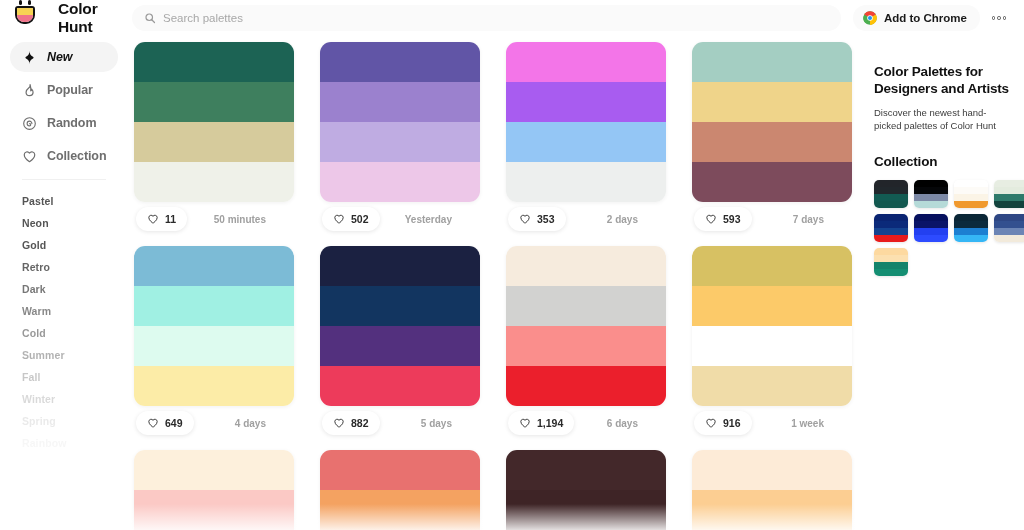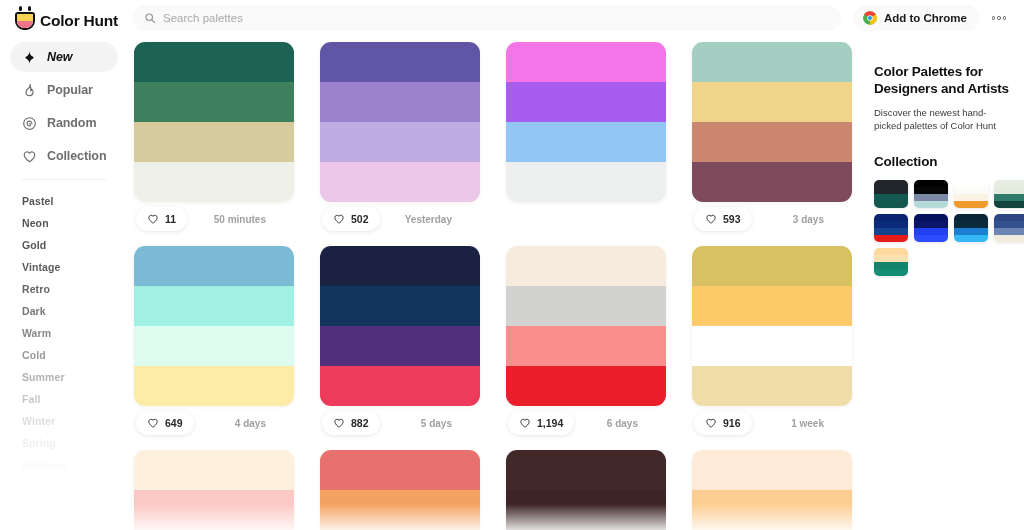--- a/index.html
+++ b/index.html
@@ -10,21 +10,21 @@
     font-family: "Liberation Sans", sans-serif;
     -webkit-font-smoothing: antialiased;
   }
   #app { position: relative; width: 1024px; height: 530px; }
 
   
   .topbar {
     position: absolute; top: 0; left: 0; width: 1024px; height: 36px;
     display: flex; align-items: center; background: #fff; z-index: 20;
   }
-  .brand { display: flex; align-items: flex-end; gap: 4px; padding-left: 14px; width: 122px; }
+  .brand { display: flex; align-items: flex-start; gap: 22px; padding-left: 14px; width: 122px; }
   .logo-mark { position: relative; width: 22px; height: 24px; flex: 0 0 22px; }
   .logo-cup {
     position: absolute; left: 1px; top: 6px; width: 20px; height: 18px;
     border: 2px solid #121212;
     border-radius: 3px 3px 9px 9px;
     overflow: hidden; background: #fff;
   }
   .logo-cup .half-top { position: absolute; left: 0; top: 0; width: 100%; height: 50%; background: #f7d354; }
   .logo-cup .half-bot { position: absolute; left: 0; bottom: 0; width: 100%; height: 50%; background: #f0738a; }
   .logo-eye { position: absolute; top: 0px; width: 3px; height: 5px; background: #121212; border-radius: 2px; }
@@ -216,21 +216,20 @@
         <span>Collection</span>
       </div>
     </div>
 
     <div class="nav-divider"></div>
 
     <div class="tags">
       <div class="tag" style="opacity:1">Pastel</div>
       <div class="tag" style="opacity:1">Neon</div>
       <div class="tag" style="opacity:1">Gold</div>
-      <div class="tag" style="opacity:.95">Vintage</div>
       <div class="tag" style="opacity:.9">Retro</div>
       <div class="tag" style="opacity:.8">Dark</div>
       <div class="tag" style="opacity:.7">Warm</div>
       <div class="tag" style="opacity:.6">Cold</div>
       <div class="tag" style="opacity:.45">Summer</div>
       <div class="tag" style="opacity:.32">Fall</div>
       <div class="tag" style="opacity:.22">Winter</div>
       <div class="tag" style="opacity:.14">Spring</div>
       <div class="tag" style="opacity:.08">Rainbow</div>
     </div>
@@ -272,36 +271,45 @@
             <span class="cardtime">Yesterday</span>
           </div>
         </div>
         <div class="card">
           <div class="swatches">
             <span style="background: rgb(243, 117, 232);"></span>
             <span style="background: rgb(168, 92, 240);"></span>
             <span style="background: rgb(148, 198, 245);"></span>
             <span style="background: rgb(237, 239, 238);"></span>
           </div>
+          <div class="cardfoot">
+            <button class="likebtn">
+              <svg class="heart-ic" viewBox="0 0 24 24" fill="none" stroke="currentColor" stroke-width="2">
+                <path d="M12 20.3S3.6 15 3.6 9.2A4.6 4.6 0 0 1 12 6.6a4.6 4.6 0 0 1 8.4 2.6c0 5.8-8.4 11.1-8.4 11.1z" stroke-linejoin="round"></path>
+              </svg>
+              <span>353</span>
+            </button>
+            <span class="cardtime">2 days</span>
+          </div>
         </div>
         <div class="card">
           <div class="swatches">
             <span style="background: rgb(164, 206, 194);"></span>
             <span style="background: rgb(239, 212, 138);"></span>
             <span style="background: rgb(203, 135, 112);"></span>
             <span style="background: rgb(125, 75, 92);"></span>
           </div>
           <div class="cardfoot">
             <button class="likebtn">
               <svg class="heart-ic" viewBox="0 0 24 24" fill="none" stroke="currentColor" stroke-width="2">
                 <path d="M12 20.3S3.6 15 3.6 9.2A4.6 4.6 0 0 1 12 6.6a4.6 4.6 0 0 1 8.4 2.6c0 5.8-8.4 11.1-8.4 11.1z" stroke-linejoin="round"></path>
               </svg>
               <span>593</span>
             </button>
-            <span class="cardtime">3 days</span>
+            <span class="cardtime">7 days</span>
           </div>
         </div>
         <div class="card">
           <div class="swatches">
             <span style="background: rgb(124, 187, 214);"></span>
             <span style="background: rgb(160, 240, 227);"></span>
             <span style="background: rgb(221, 251, 239);"></span>
             <span style="background: rgb(252, 236, 167);"></span>
           </div>
           <div class="cardfoot">

